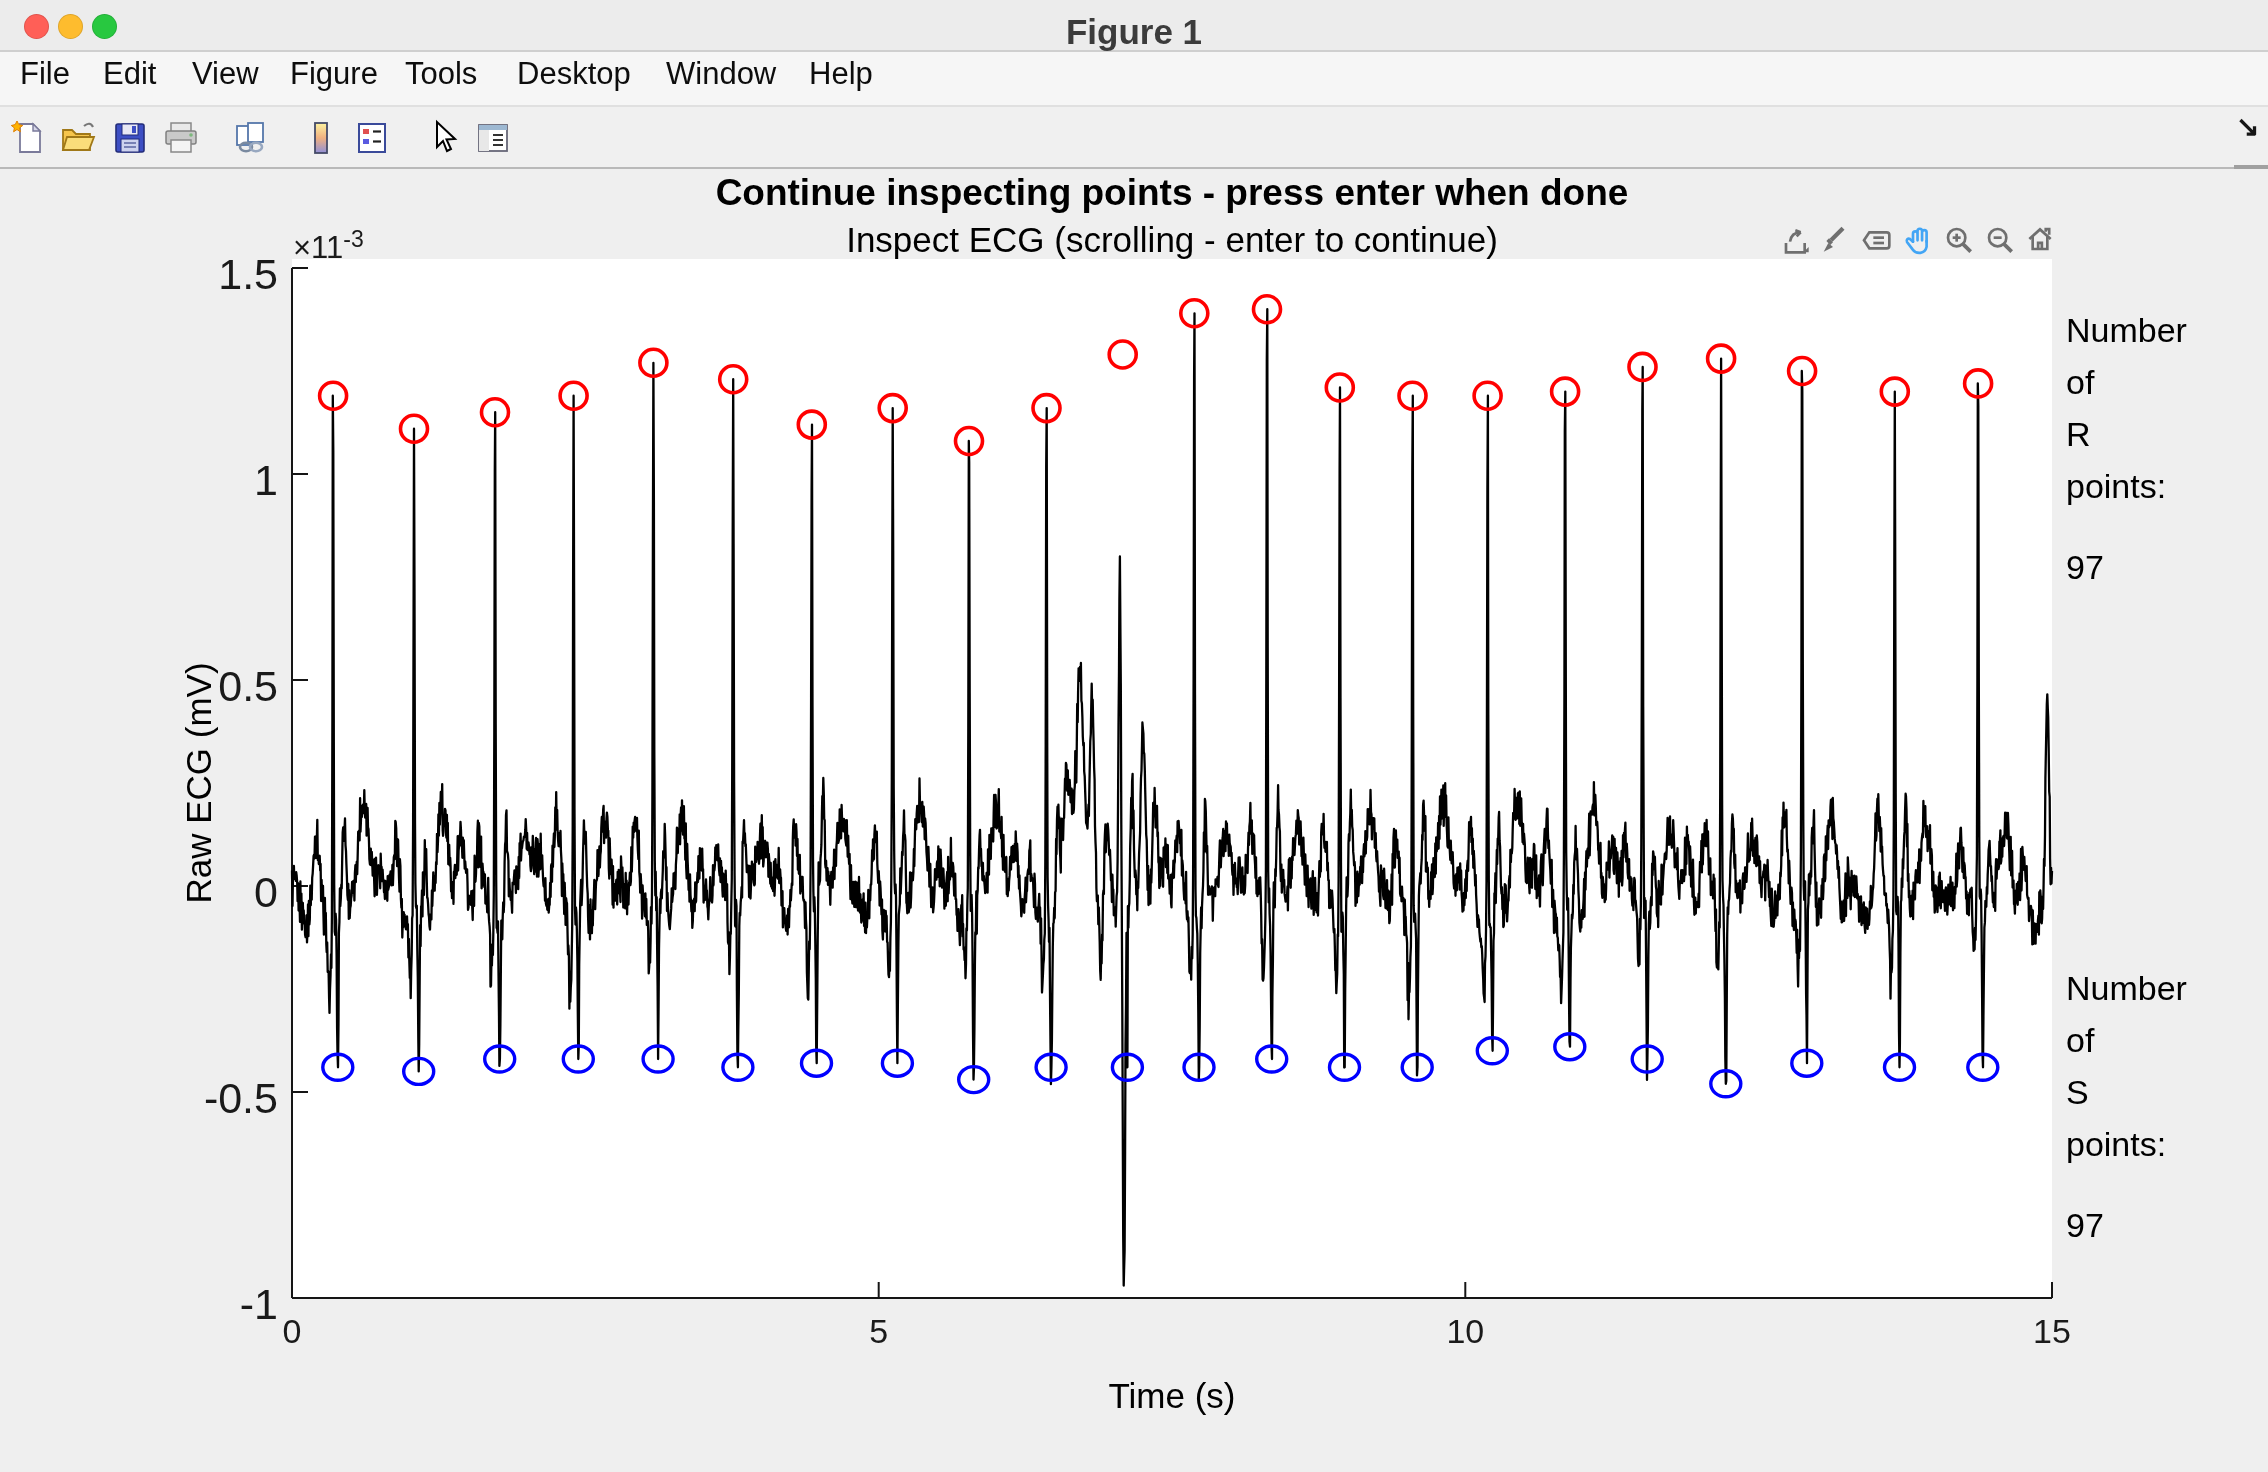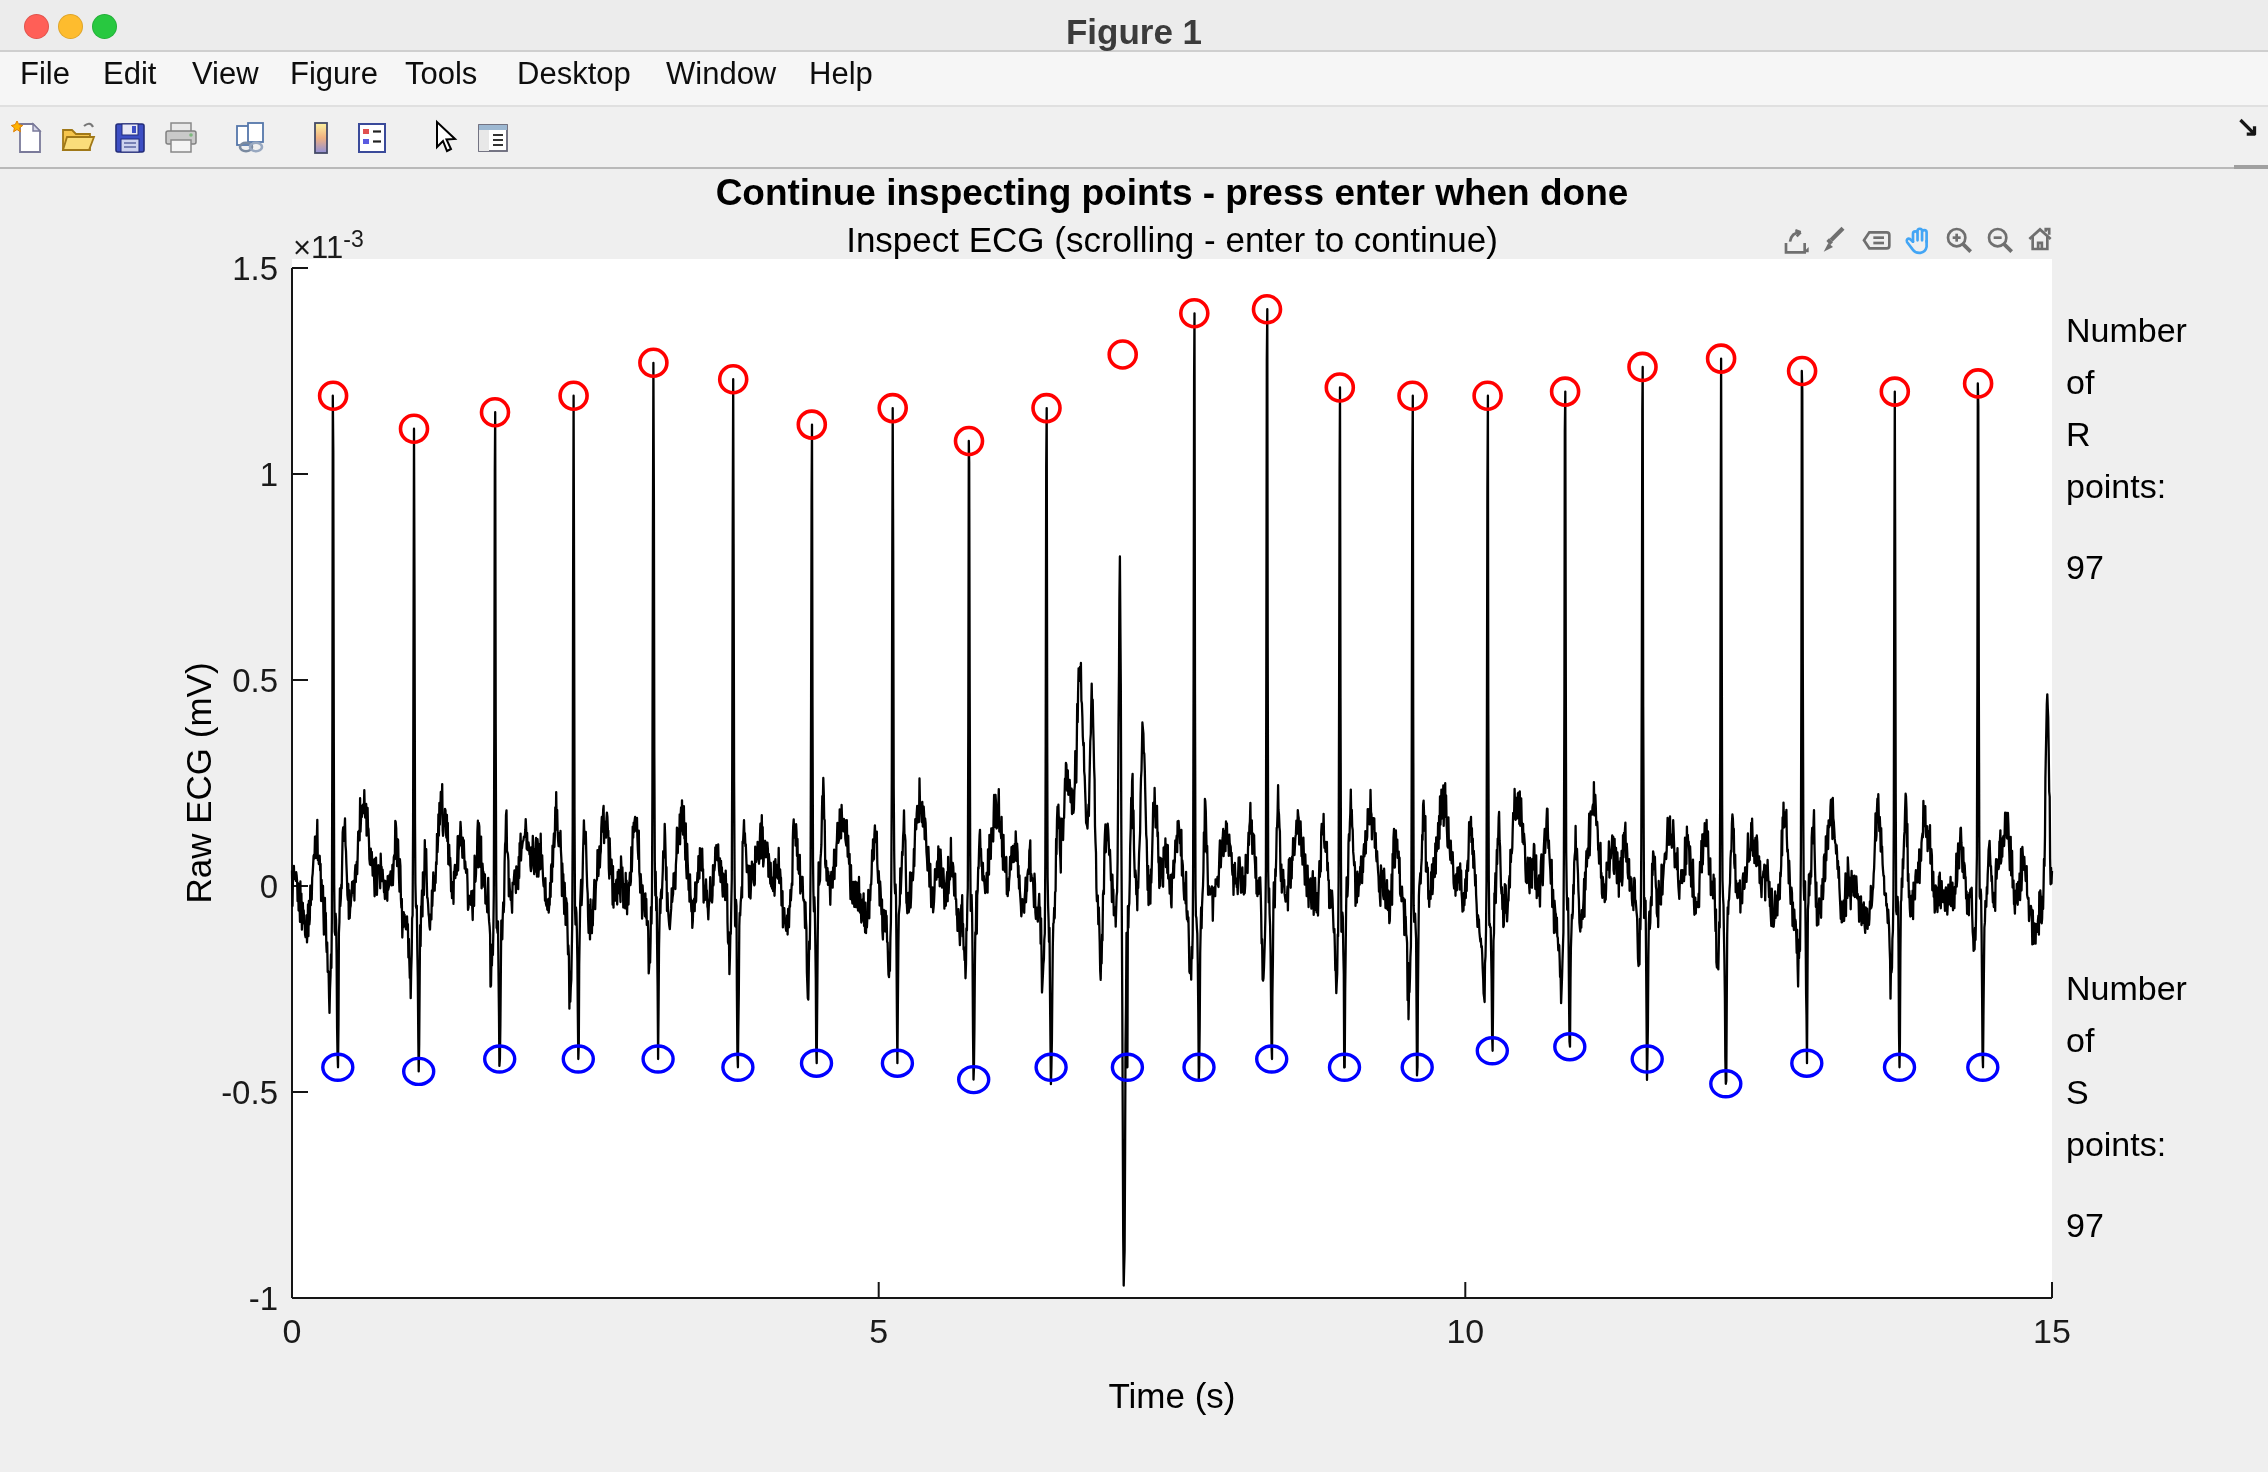--- a/index.html
+++ b/index.html
@@ -23,21 +23,21 @@
   #tb-dark-seg{position:absolute;left:2234px;top:165px;width:34px;height:4px;background:#a0a0a0;}
   
   #plot-svg{position:absolute;left:0;top:0;}
   .fig-text{position:absolute;white-space:nowrap;}
   #plot-title{left:0;top:172px;width:2344px;text-align:center;font-size:37px;font-weight:bold;color:#000;}
   #plot-subtitle{left:0;top:220px;width:2344px;text-align:center;font-size:35px;color:#000;}
   #exp-label{left:293px;top:226px;font-size:31px;color:#1a1a1a;}
   #exp-label sup{font-size:23px;}
   #xlabel{left:0;top:1376px;width:2344px;text-align:center;font-size:35px;color:#000;}
   #ylabel{left:199px;top:783px;transform:translate(-50%,-50%) rotate(-90deg);font-size:35px;color:#000;}
-  .ytick-label{position:absolute;width:100px;text-align:right;font-size:33px;color:#1a1a1a;}
+  .ytick-label{position:absolute;width:100px;text-align:right;font-size:43px;color:#1a1a1a;}
   .xtick-label{position:absolute;width:120px;text-align:center;font-size:34px;color:#1a1a1a;}
   .annot{position:absolute;left:2066px;width:198px;font-size:34px;color:#000;}
   .annot .lbl{white-space:pre-line;line-height:52px;}
   .annot .cnt{margin-top:36px;}
   #annot-r{top:304px;}
   #annot-s{top:962px;}
   #axes-toolbar{position:absolute;left:1762px;top:220px;width:294px;height:38px;
                 display:flex;gap:9px;align-items:center;justify-content:flex-end;}
   .axbtn{width:32px;height:32px;}
   .axbtn svg{width:32px;height:32px;}

